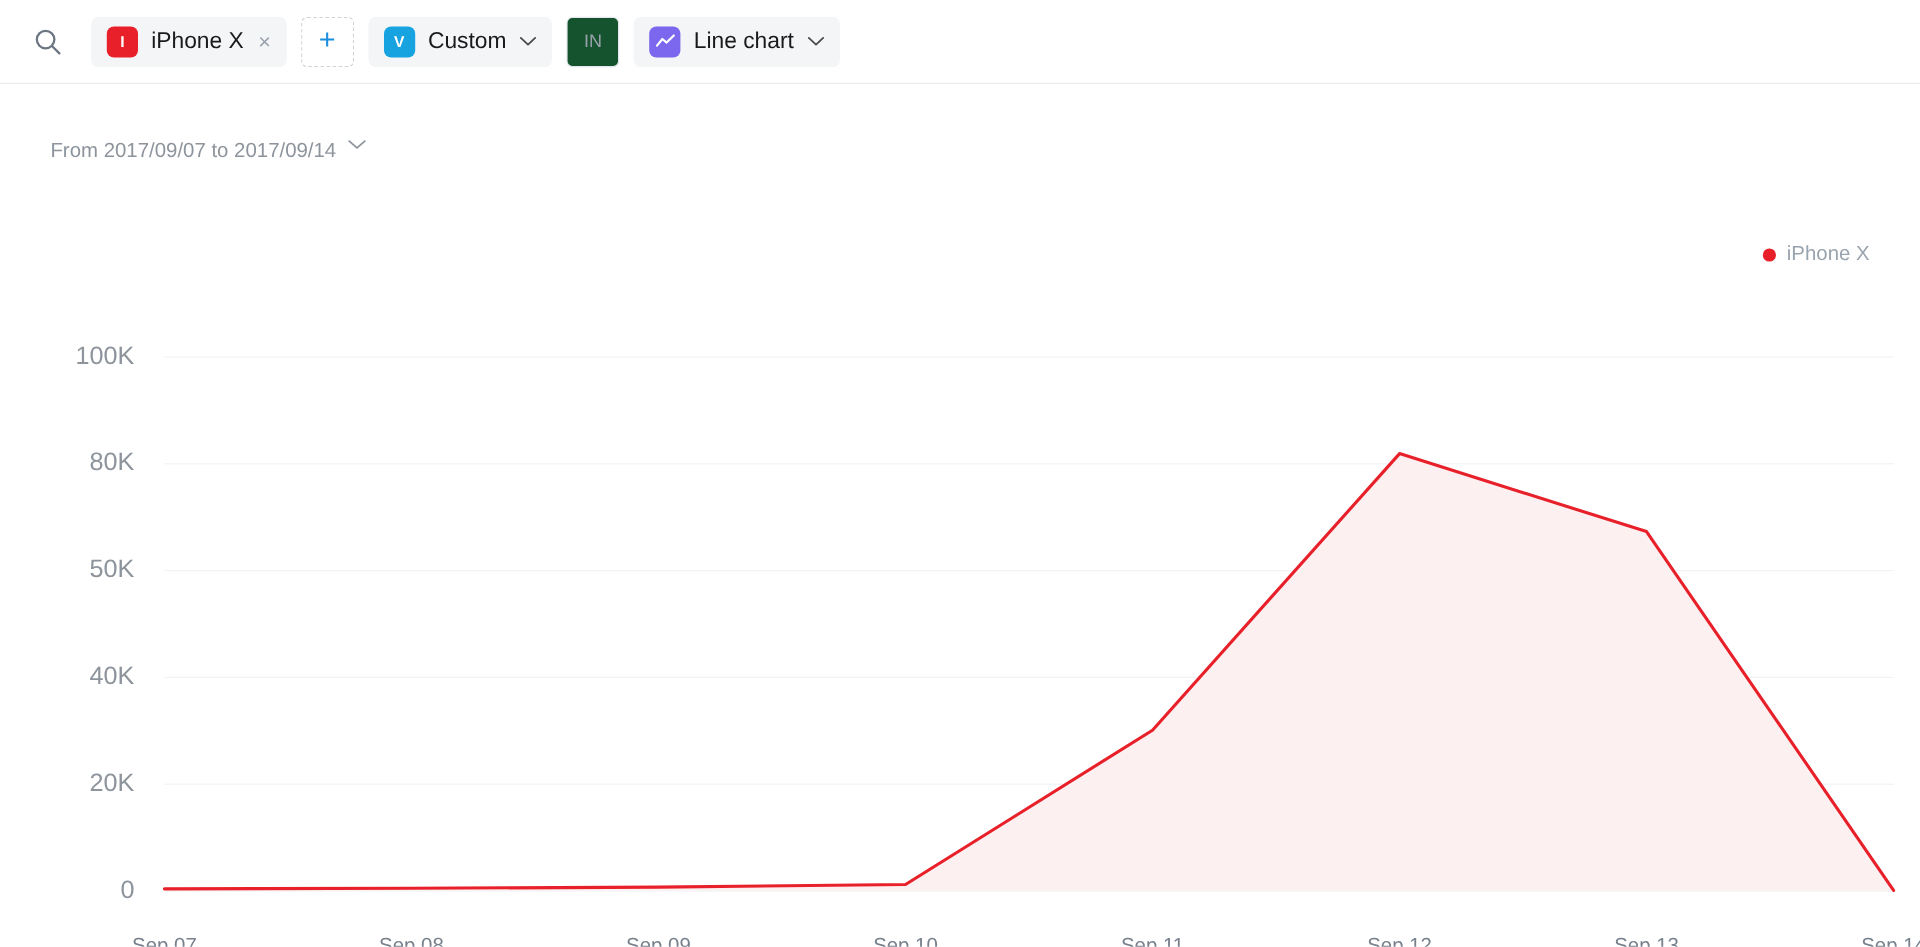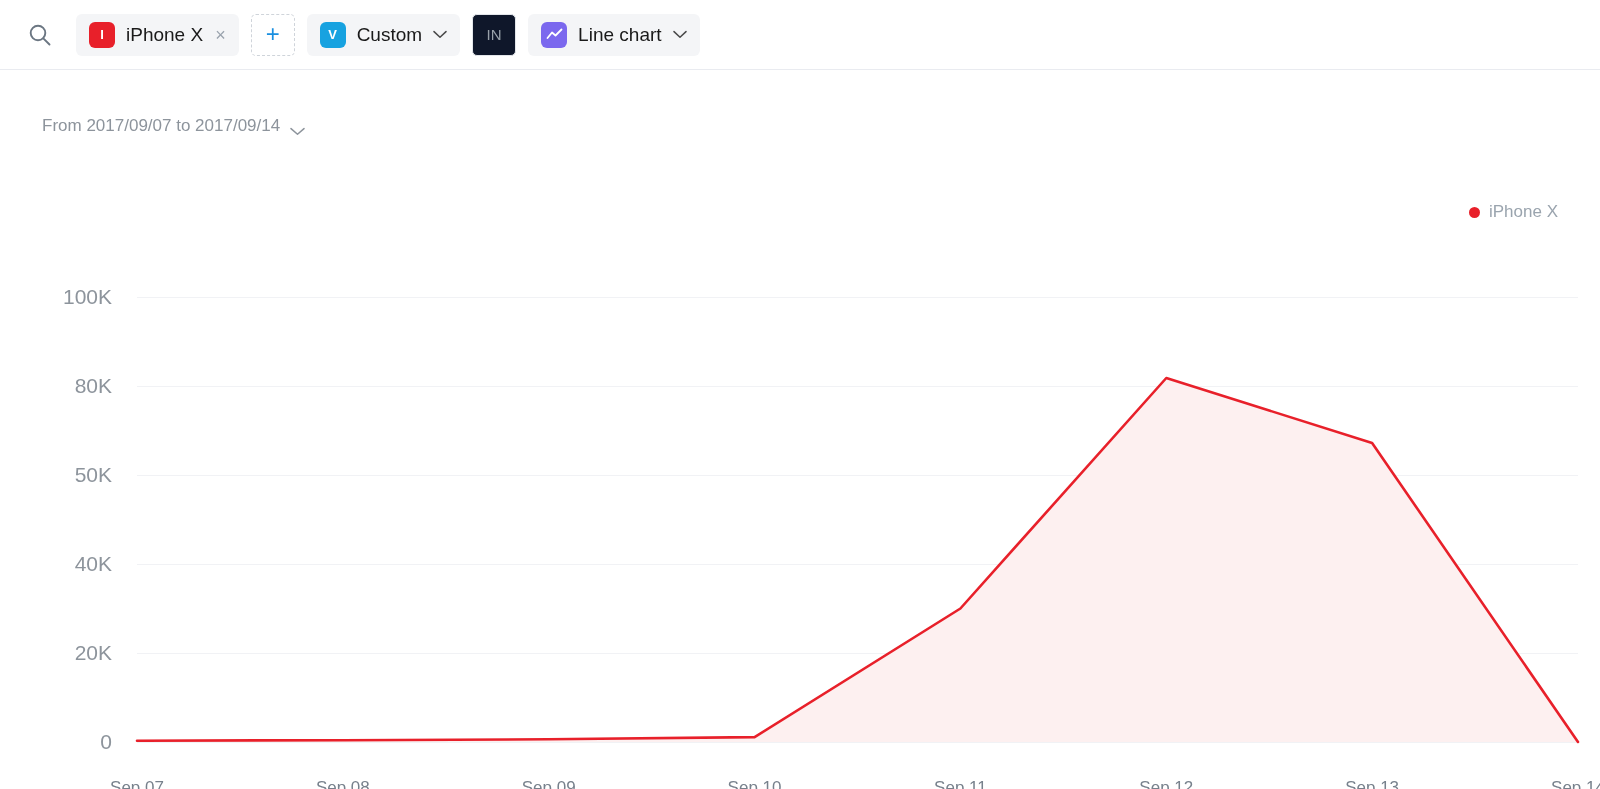--- a/index.html
+++ b/index.html
@@ -89,21 +89,21 @@
     font-weight: 500;
     margin-top: -2px;
   }
 
   #in-operator {
     height: 42px;
     min-width: 44px;
     padding: 0 12px;
     border: 1px solid #e3e6ea;
     border-radius: 5px;
-    background: #0f172a;
+    background: #14532d;
     display: flex; align-items: center; justify-content: center;
     margin-right: 12px;
     font-size: 15px;
     color: #98a0a9;
     cursor: pointer;
   }
 
   
   #chart-card {
     position: relative;
@@ -117,21 +117,21 @@
     color: #2c2c2c;
     font-weight: normal;
     margin: 0;
     letter-spacing: 0.2px;
   }
   #date-range-selector {
     margin-top: 12px;
     font-size: 17px;
     color: #8d949c;
     display: inline-flex;
-    align-items: flex-end;
+    align-items: flex-start;
     cursor: pointer;
   }
   #date-range-selector .caret { margin-left: 10px; display: flex; }
 
   #chart-legend {
     position: absolute;
     right: 42px;
     top: 132px;
     display: flex;
     align-items: center;

